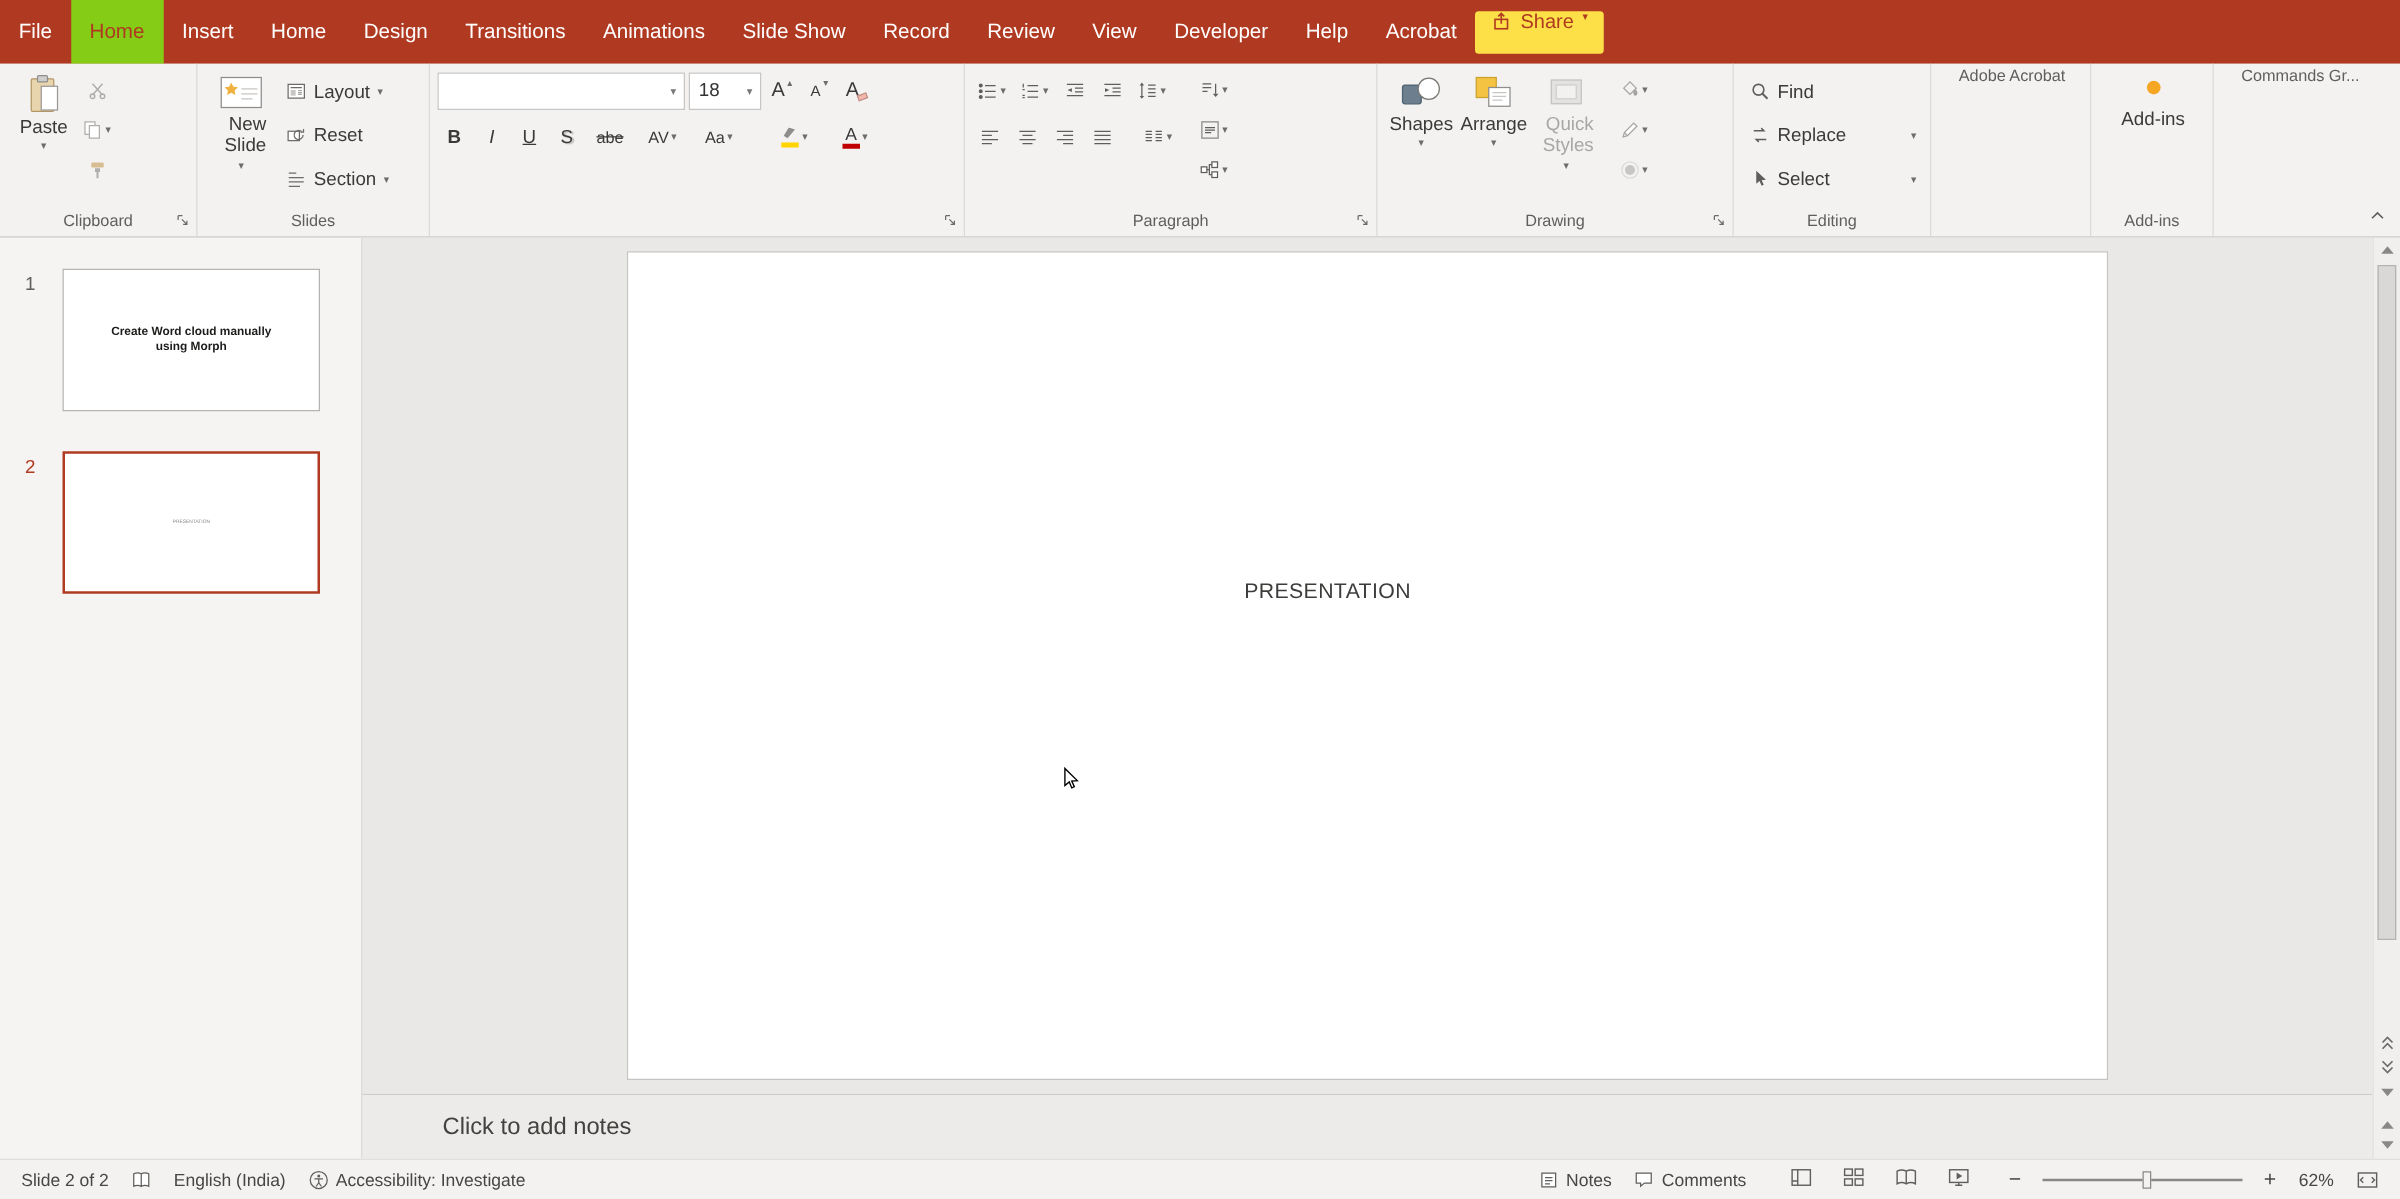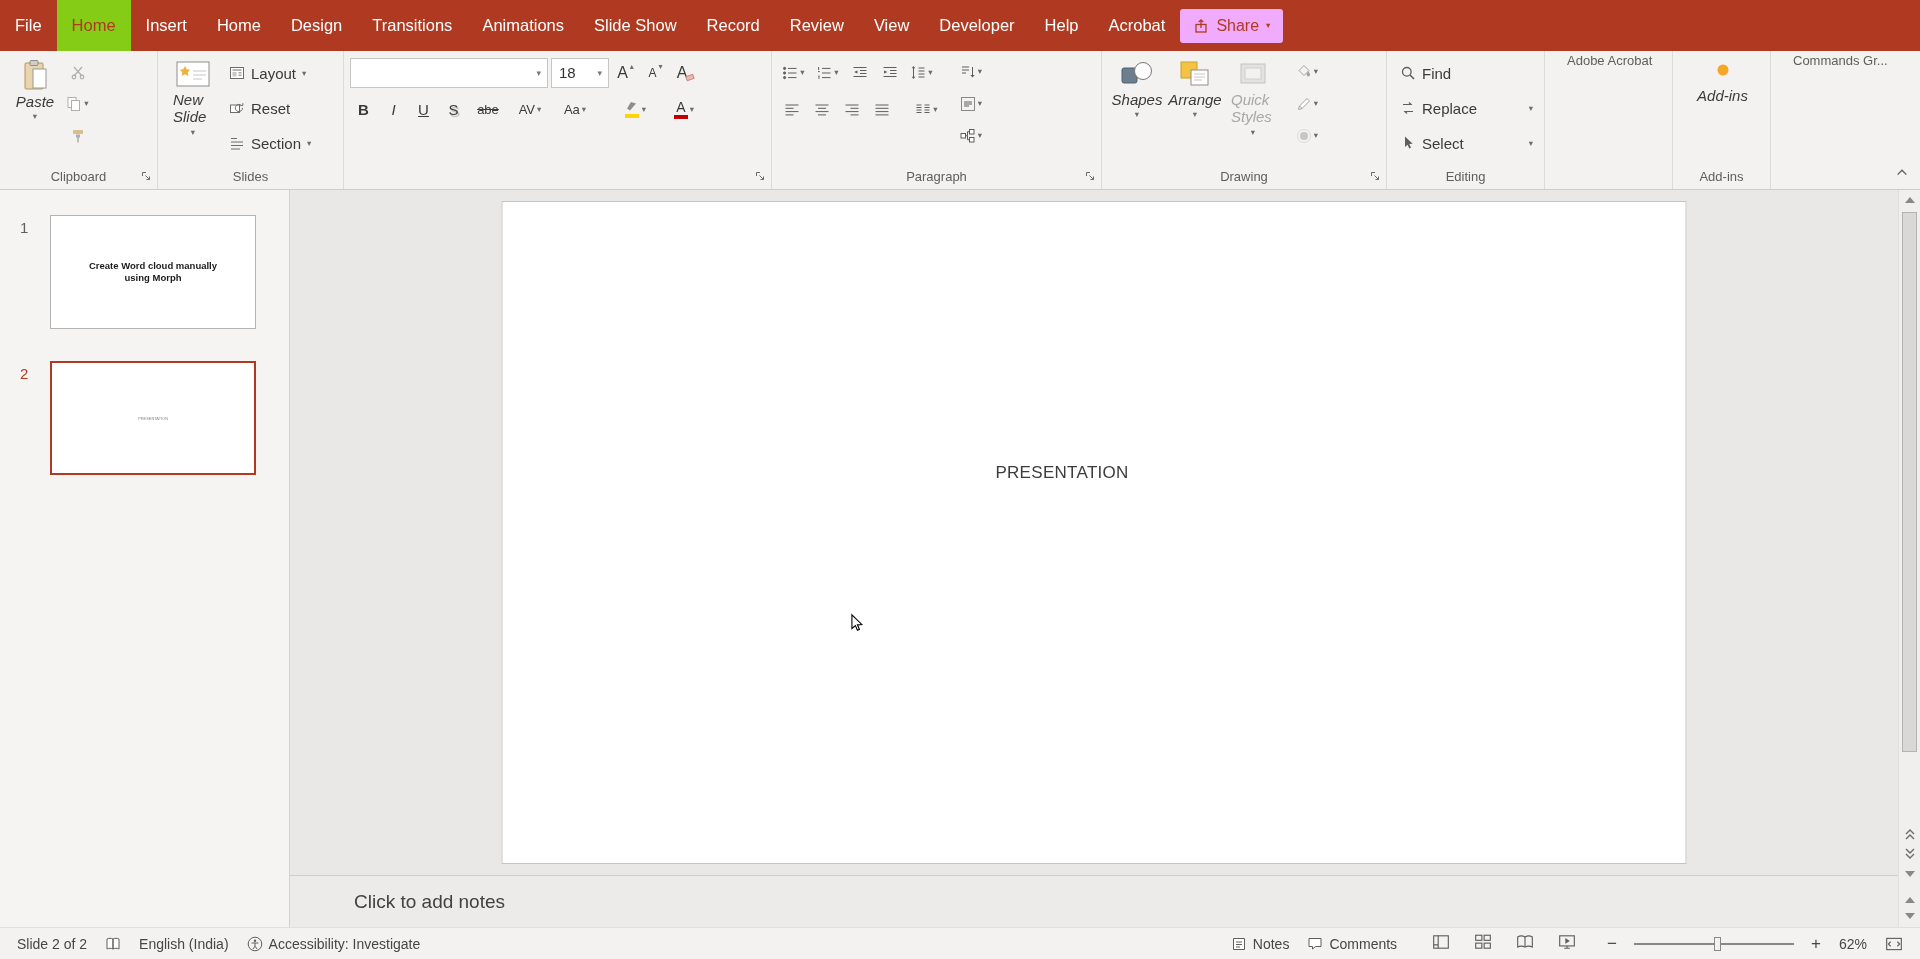--- a/index.html
+++ b/index.html
@@ -6,32 +6,32 @@
   html,body{width:1920px;height:959px;overflow:hidden;font-family:"Liberation Sans",sans-serif;}
   :root{--accent:#b03a21;--ink:#3b3a39;--ink2:#605e5c;--dis:#a9a7a5;--line:#dcdad8;--ribbon:#f3f2f1;}
   button{border:none;background:transparent;font:inherit;color:inherit;padding:0;}
   .app{width:1920px;height:959px;display:flex;flex-direction:column;background:#e9e8e7;}
 
   
   .menubar{height:51px;background:var(--accent);display:flex;align-items:stretch;color:#fff;font-size:16.5px;flex:none;}
   .mtab{padding:0 15px;display:flex;align-items:center;white-space:nowrap;}
   .mtab.active{background:#84cc16;color:var(--accent);}
   .tellme{margin-left:auto;margin-right:140px;display:flex;align-items:center;gap:9px;}
-  .share{display:flex;align-items:center;gap:7px;background:#f0abfc;color:var(--accent);border-radius:3px;padding:0 13px;height:34px;align-self:center;margin-right:32px;font-size:16px;}
+  .share{display:flex;align-items:flex-start;gap:7px;background:#fde047;color:var(--accent);border-radius:3px;padding:0 13px;height:34px;align-self:center;margin-right:32px;font-size:16px;}
   .chev{font-size:8.5px;color:#6e6c6a;line-height:1;}
   .chev.red{color:var(--accent);}
 
   
   .ribbon{height:139px;background:var(--ribbon);display:flex;border-bottom:1px solid #cfcdcb;flex:none;position:relative;}
   .rg{position:relative;display:flex;flex-direction:column;border-right:1px solid var(--line);flex:none;}
   .rg-c{flex:1;display:flex;align-items:flex-start;padding:5px 4px 0 6px;}
   .rg-l{font-size:13px;color:var(--ink2);text-align:center;padding:2px 22px 5px;white-space:nowrap;overflow:hidden;}
   .launcher{position:absolute;right:5px;bottom:7px;width:12px;height:12px;}
   .bigbtn{width:58px;display:flex;flex-direction:column;align-items:center;gap:2px;padding-top:3px;font-size:15px;color:var(--ink);flex:none;}
-  .bigbtn .cap{max-width:56px;text-align:left;line-height:1.15;font-style:italic;}
+  .bigbtn .cap{max-width:56px;text-align:right;line-height:1.15;}
   .bigbtn.dis{color:var(--dis);}
   .vstack{display:flex;flex-direction:column;justify-content:flex-start;gap:3px;padding-top:1px;}
   .rowbtn{display:flex;align-items:center;gap:6px;height:32px;padding:0 7px;font-size:15px;color:var(--ink);white-space:nowrap;}
   .sq{min-width:27px;height:29px;display:inline-flex;align-items:center;justify-content:center;gap:2px;font-size:15px;color:var(--ink);position:relative;}
   .w30{min-width:31px}.w34{min-width:36px}.w40{min-width:42px}.w44{min-width:46px}
   .fcol{display:flex;flex-direction:column;gap:4px;flex:1;}
   .frow{display:flex;align-items:center;gap:3px;height:33px;}
   .combo{height:30px;background:#fff;border:1px solid #c8c6c4;display:flex;align-items:center;padding:0 3px 0 7px;}
   .cinput{width:32px;border:none;outline:none;font-size:15px;font-family:inherit;color:#333;background:transparent;}
   .combo-arrow{font-size:9px;color:#7a7977;margin-left:auto;padding:0 3px;}

